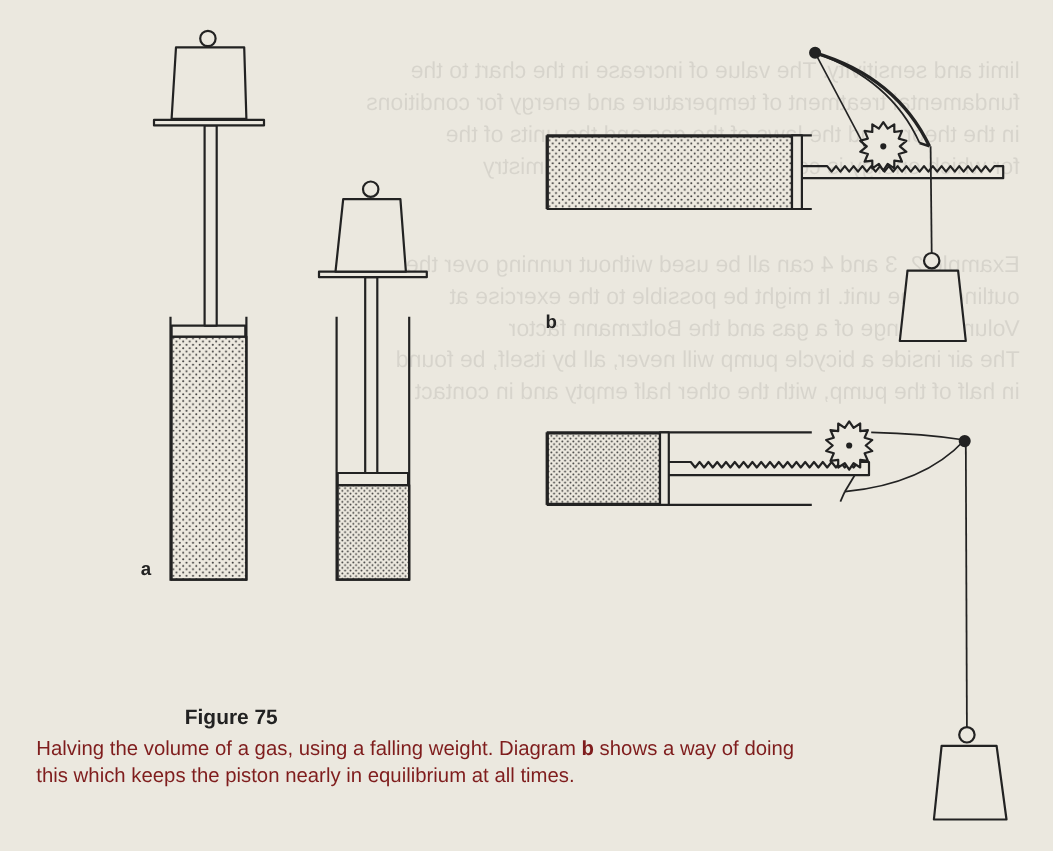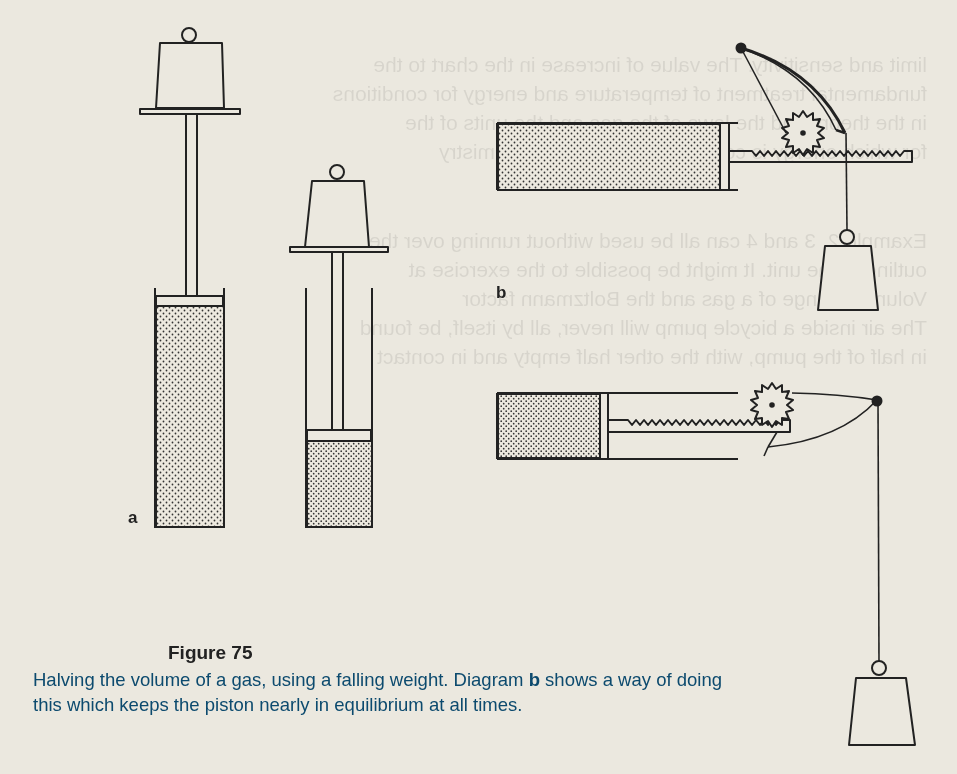--- a/index.html
+++ b/index.html
@@ -5,21 +5,21 @@
   html, body { margin:0; padding:0; }
   body { width:957px; height:774px; background:#e9e6dd; position:relative; overflow:hidden;
          font-family:"Liberation Sans", sans-serif; color:#1e1e1e; }
   .page { position:absolute; inset:0; background:#ebe8df; }
   .bleed { position:absolute; left:0; top:0; width:957px; height:774px; color:#1d1d1d; opacity:0.09;
            transform:scaleX(-1); font-family:"Liberation Sans", sans-serif; font-size:21px; line-height:29px; }
   .bleed p { margin:0 0 0 30px; white-space:nowrap; }
   svg.fig { position:absolute; left:0; top:0; }
   .label { position:absolute; font-weight:bold; font-size:17px; color:#222; }
   .cap-title { position:absolute; left:128px; top:642px; font-size:19px; font-weight:bold; color:#222;margin-left:40px; }
-  .cap-body { position:absolute; left:33px; top:667px; font-size:18.5px; line-height:25px; color:#0c4a6e; width:720px; }
+  .cap-body { position:absolute; left:33px; top:667px; font-size:18.5px; line-height:25px; color:#7f1d1d; width:720px; }
   .cap-body b { font-weight:bold; }
 </style>
 </head>
 <body>
 
 <div class="page">
   <div class="bleed">
     <p style="margin-top:50px">limit and sensitivity. The value of increase in the chart to the</p>
     <p>fundamental treatment of temperature and energy for conditions</p>
     <p>in the theory and the laws of the gas and the units of the</p>

